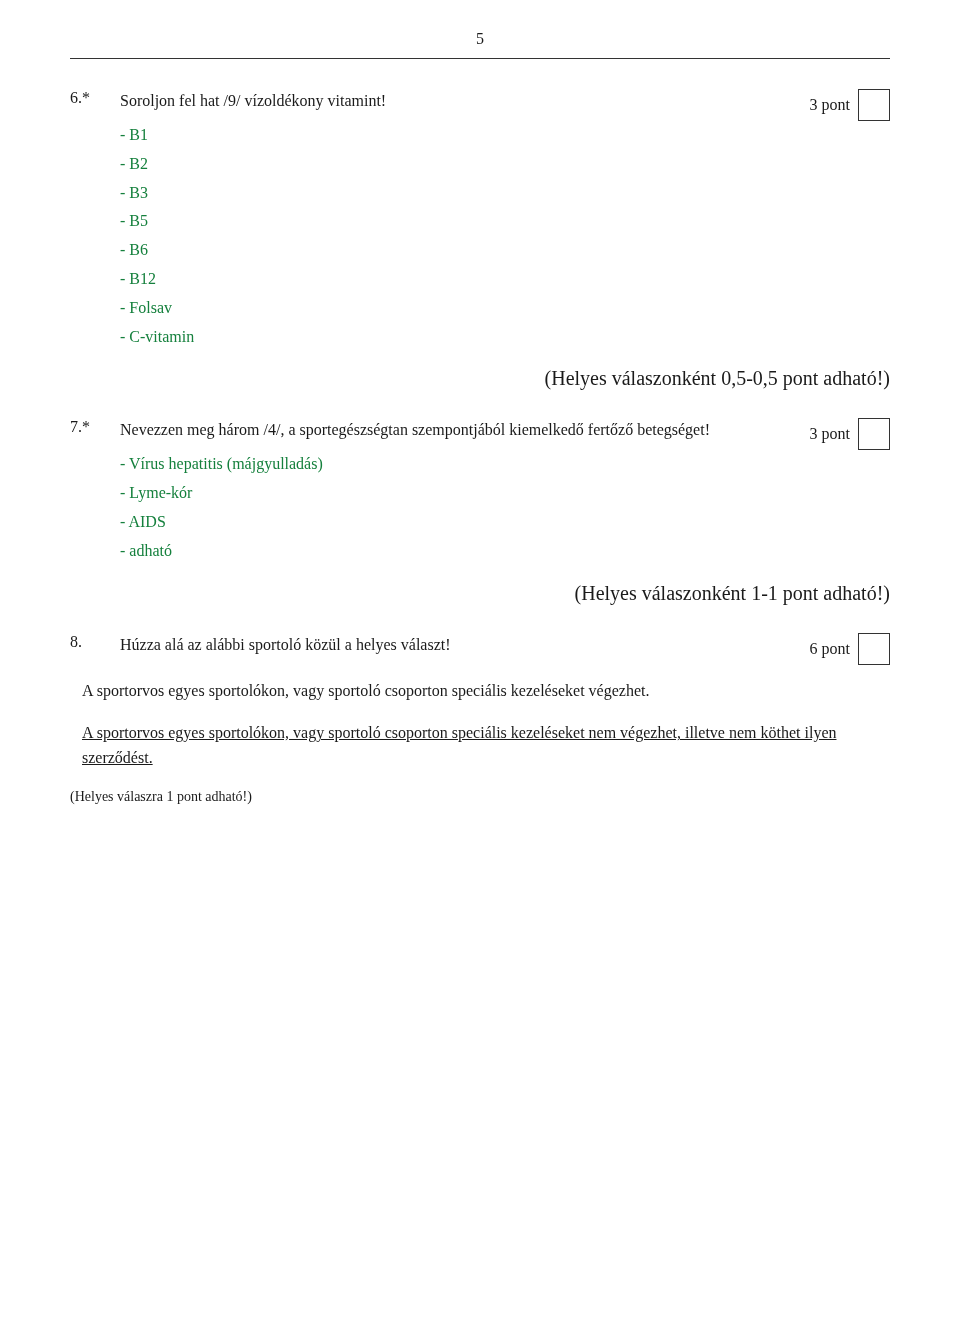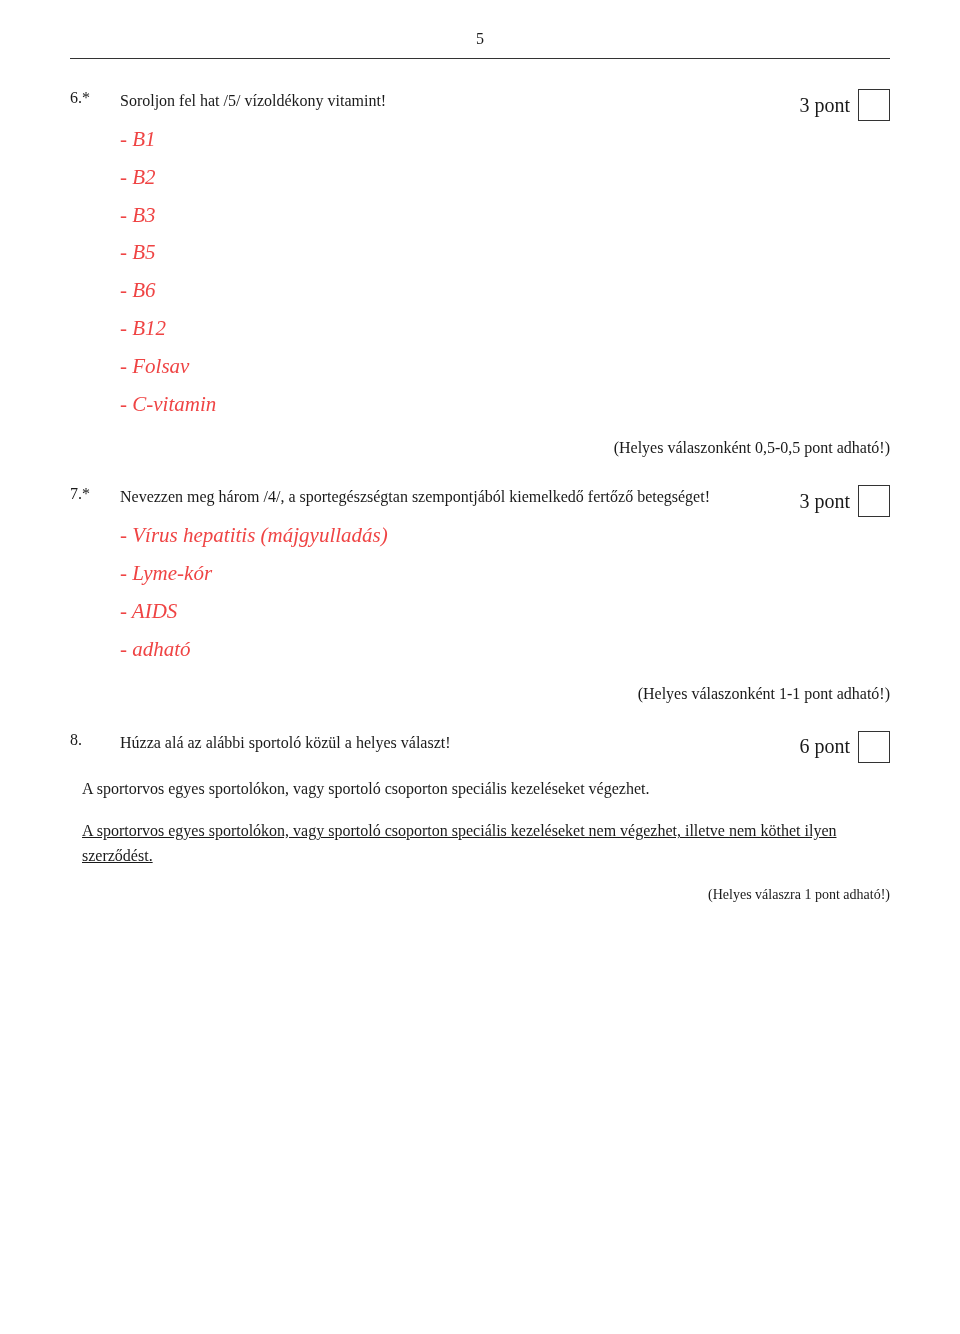--- a/index.html
+++ b/index.html
@@ -27,47 +27,46 @@
     .top-line {
       border-top: 1.5px solid #333;
       margin-bottom: 30px;
     }
 
     .question-block {
       margin-bottom: 28px;
     }
 
     .points-label {
-      font-size: 20px;
+      font-size: 16px;
       white-space: nowrap;
     }
 
     .points-box {
       width: 32px;
       height: 32px;
       border: 1.5px solid #333;
       display: inline-block;
       flex-shrink: 0;
     }
 
     .answer-list {
       margin-left: 50px;
       margin-bottom: 16px;
     }
 
     .answer-item {
-      font-size: 21px;
-      font-style: italic;
+      font-size: 16px;
       line-height: 1.8;
-      color: #ef4444;
+      color: #15803d;
     }
 
     .hint-text {
       text-align: right;
-      font-size: 16px;
+      font-size: 20px;
       font-style: normal;
       color: #1a1a1a;
       margin-top: 0;
       margin-bottom: 8px;
     }
 
     .q8-body {
       margin-left: 12px;
       margin-top: 14px;
     }
@@ -76,21 +75,20 @@
       font-size: 16px;
       line-height: 1.55;
       margin-bottom: 18px;
     }
 
     .underlined {
       text-decoration: underline;
     }
 
     .bottom-hint {
-      text-align: right;
       font-size: 14px;
       margin-top: 10px;
     }
 
     .q6-row {
       display: flex;
       align-items: flex-start;
     }
 
     .q6-number {
@@ -118,21 +116,21 @@
 </div>
 
 <div class="top-line"></div>
 
 <div class="question-block">
   <div class="q6-row">
     <div class="q6-number">
       <span>6.*</span>
     </div>
     <div class="q6-question">
-      <span>Soroljon fel hat /5/ vízoldékony vitamint!</span>
+      <span>Soroljon fel hat /9/ vízoldékony vitamint!</span>
     </div>
     <div class="inline-points">
       <span class="points-label">3 pont</span>
       <span class="points-box"></span>
     </div>
   </div>
 
   <div class="answer-list">
     <div class="answer-item">- B1</div>
     <div class="answer-item">- B2</div>

